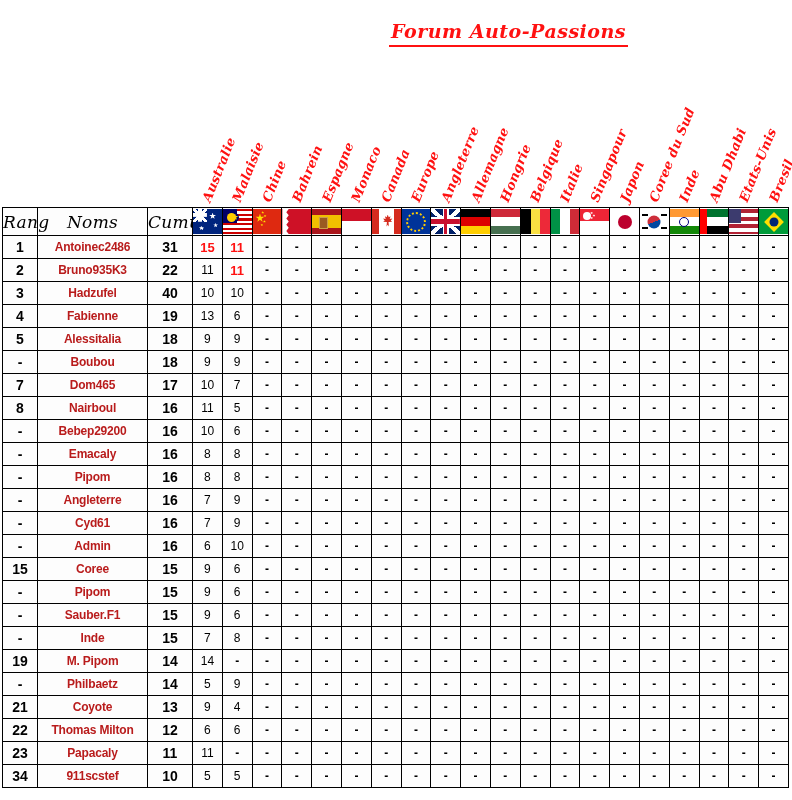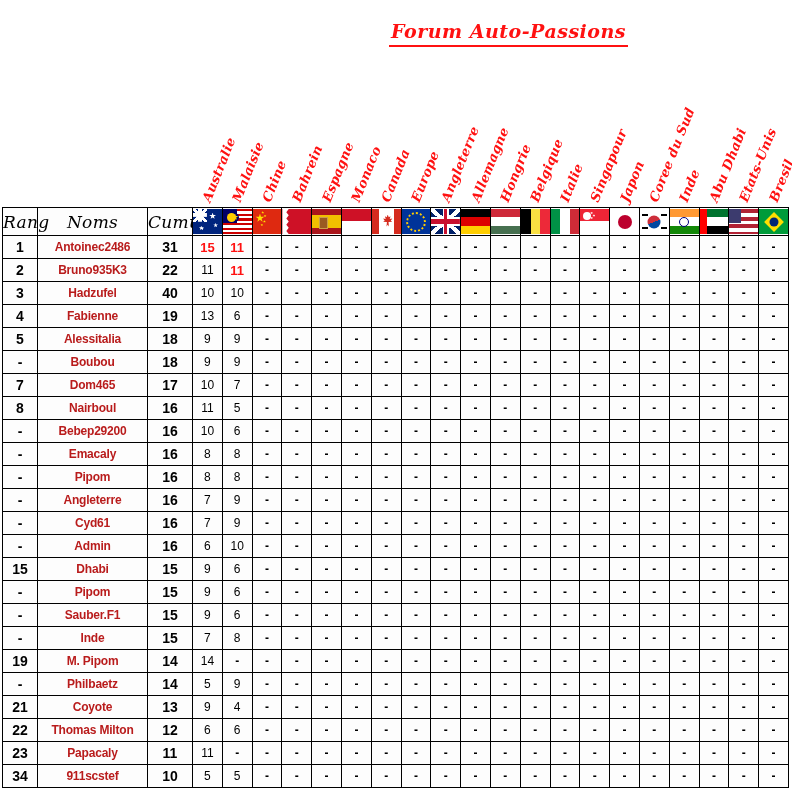--- a/index.html
+++ b/index.html
@@ -764,21 +764,21 @@
           <td class="score dash">-</td>
           <td class="score dash">-</td>
           <td class="score dash">-</td>
           <td class="score dash">-</td>
           <td class="score dash">-</td>
           <td class="score dash">-</td>
           <td class="score dash">-</td>
         </tr>
         <tr class="data-row">
           <td class="rank">15</td>
-          <td class="name">Dhabi</td>
+          <td class="name">Coree</td>
           <td class="cumul">15</td>
           <td class="score">9</td>
           <td class="score">6</td>
           <td class="score dash">-</td>
           <td class="score dash">-</td>
           <td class="score dash">-</td>
           <td class="score dash">-</td>
           <td class="score dash">-</td>
           <td class="score dash">-</td>
           <td class="score dash">-</td>

